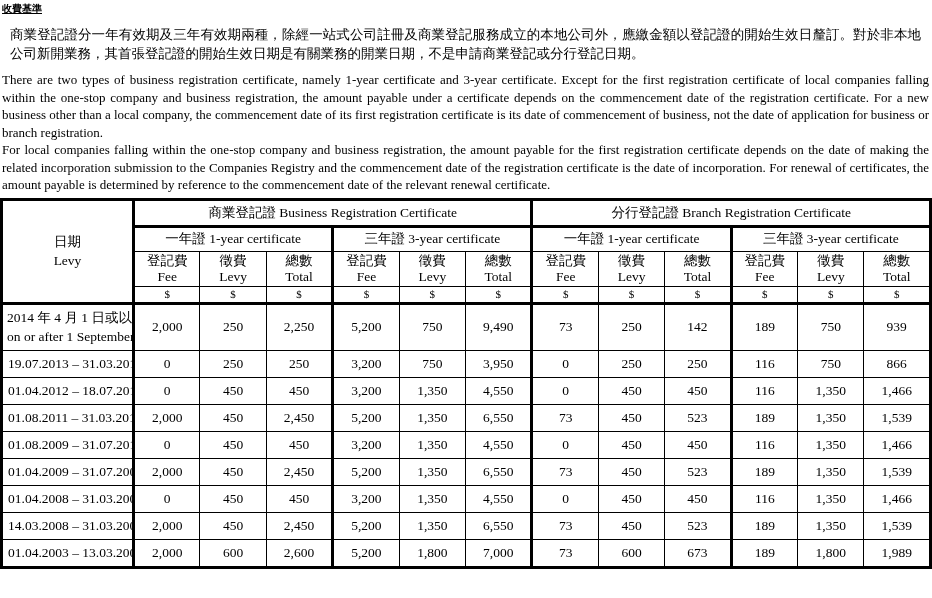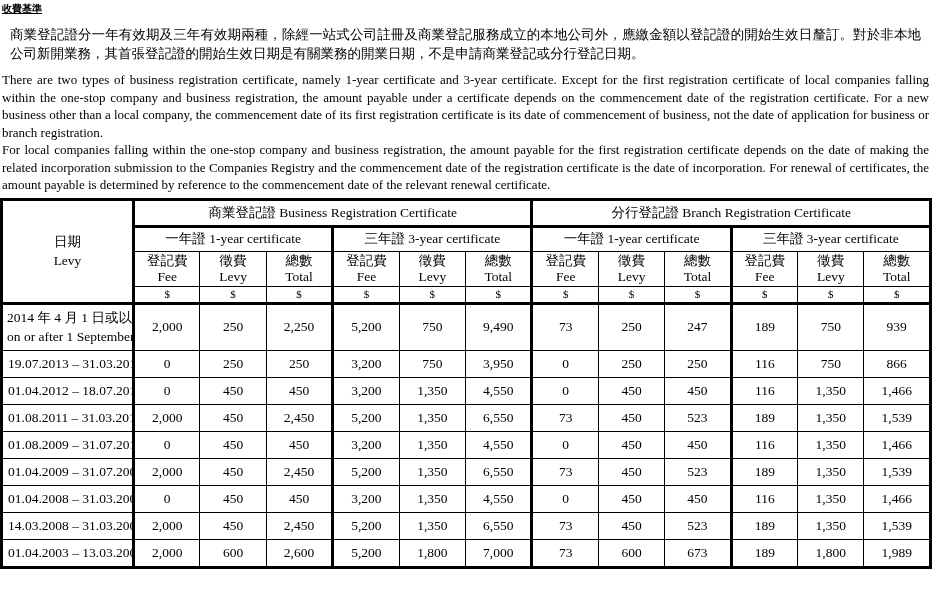--- a/index.html
+++ b/index.html
@@ -143,21 +143,21 @@
           <div>on or after 1 September 2014</div>
         </td>
         <td>2,000</td>
         <td>250</td>
         <td class="thick-right">2,250</td>
         <td>5,200</td>
         <td>750</td>
         <td class="thick-right">9,490</td>
         <td>73</td>
         <td>250</td>
-        <td class="thick-right">247</td>
+        <td class="thick-right">142</td>
         <td>189</td>
         <td>750</td>
         <td>939</td>
       </tr>
       <tr>
         <td class="date-cell thick-right">
           <div>19.07.2013 – 31.03.2014</div>
         </td>
         <td>0</td>
         <td>250</td>

